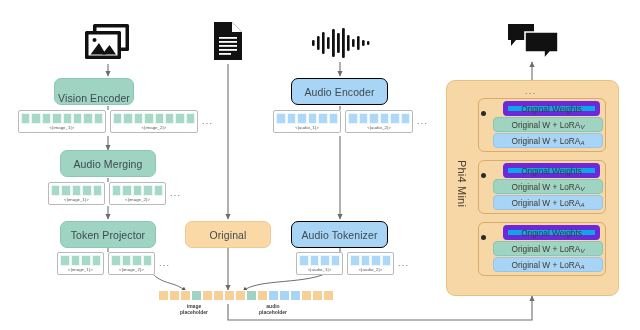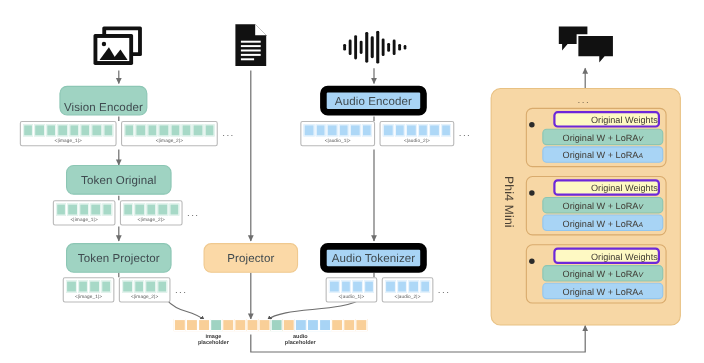--- a/index.html
+++ b/index.html
@@ -10,21 +10,21 @@
   }
   #stage{position:absolute;left:0;top:0;width:640px;height:330px;}
 
   
   .pbox{
     position:absolute;display:flex;align-items:center;justify-content:center;
     border-radius:7px;font-size:10.5px;color:#3f4a4f;letter-spacing:.1px;
     box-sizing:border-box;
   }
   .pbox.green{background:#9fd3c2;border:1px solid #8cc6b4;}
-  .pbox.blue {background:#a8d4f5;border:6px solid #000000;}
+  .pbox.blue {background:#a8d4f5;border:1px solid #000000;}
   .pbox.orange{background:#fbd9a7;border:1px solid #f0c98f;}
 
   
   .tokgrp{position:absolute;box-sizing:border-box;border:1px solid #b9b9b9;
           background:#fff;border-radius:2px;padding:2px 2px 0 2px;}
   .tokcells{display:flex;gap:1px;}
   .tokcells .c{height:11px;box-sizing:border-box;border:1px solid rgba(255,255,255,.75);}
   .tokcells .c.green{background:#a7d9c7;}
   .tokcells .c.blue{background:#aed8f7;}
   .toklabel{font-size:4.3px;color:#555;text-align:center;line-height:7px;white-space:nowrap;
@@ -35,21 +35,21 @@
   
   #phipanel{position:absolute;box-sizing:border-box;background:#f7d7a5;
             border:1px solid #e8c183;border-radius:9px;}
   #phiLabel{position:absolute;font-size:11px;color:#4a4034;white-space:nowrap;
             transform:rotate(90deg);transform-origin:left top;letter-spacing:.2px;}
   .layerbox{position:absolute;box-sizing:border-box;border:1px solid #d9ab6d;
             border-radius:6px;background:transparent;}
   .wrow{position:absolute;box-sizing:border-box;border-radius:4px;
         display:flex;align-items:center;justify-content:center;
         font-size:8.3px;color:#3f3a33;white-space:nowrap;}
-  .wrow.ow{background:#fef9c3;border:2px solid #6d28d9;justify-content:flex-end;}
+  .wrow.ow{background:#0ea5e9;border:5px solid #6d28d9;}
   .wrow.lv{background:#9fd3c2;border:1px solid #8bc5b3;}
   .wrow.la{background:#a8d4f5;border:1px solid #92c6ef;}
   .wrow sub{font-size:6.2px;vertical-align:baseline;position:relative;top:2px;font-style:italic;}
   .dot{position:absolute;width:5px;height:5px;border-radius:50%;background:#2b2b2b;}
   .phidots{position:absolute;font-size:9px;color:#7a6a52;letter-spacing:1.4px;}
 
   
   #strip{position:absolute;display:flex;}
   #strip .s{width:11px;height:11px;box-sizing:border-box;border:1px solid #ffffff;}
   #strip .s.o{background:#f9cf98;}
@@ -188,21 +188,21 @@
       <div class="c green" style="width: 9.375px;"></div>
         <div class="c green" style="width: 9.375px;"></div>
         <div class="c green" style="width: 9.375px;"></div>
         <div class="c green" style="width: 9.375px;"></div>
     </div>
     <div class="toklabel">&lt;|image_2|&gt;</div>
   </div>
   <div class="ell" style="left:202px;top:117px;">...</div>
 
   <div class="pbox green" style="left:60px;top:150px;width:96px;height:27px;">
-    <span>Token Original</span>
+    <span>Audio Merging</span>
   </div>
 
   <div class="tokgrp" style="left:48px;top:182px;width:57px;height:23px;">
     <div class="tokcells">
       <div class="c green" style="width: 9.4px;"></div>
         <div class="c green" style="width: 9.4px;"></div>
         <div class="c green" style="width: 9.4px;"></div>
         <div class="c green" style="width: 9.4px;"></div>
         <div class="c green" style="width: 9.4px;"></div>
     </div>
@@ -238,21 +238,21 @@
       <div class="c green" style="width: 9.5px;"></div>
         <div class="c green" style="width: 9.5px;"></div>
         <div class="c green" style="width: 9.5px;"></div>
         <div class="c green" style="width: 9.5px;"></div>
     </div>
     <div class="toklabel">&lt;|image_2|&gt;</div>
   </div>
   <div class="ell" style="left:159px;top:259px;">...</div>
 
   <div class="pbox orange" style="left:185px;top:221px;width:86px;height:27px;">
-    <span>Projector</span>
+    <span>Original</span>
   </div>
 
   <div class="pbox blue" style="left:291px;top:78px;width:97px;height:27px;">
     <span>Audio Encoder</span>
   </div>
 
   <div class="tokgrp" style="left:273px;top:110px;width:68px;height:23px;">
     <div class="tokcells">
       <div class="c blue" style="width: 9.5px;"></div>
         <div class="c blue" style="width: 9.5px;"></div>

